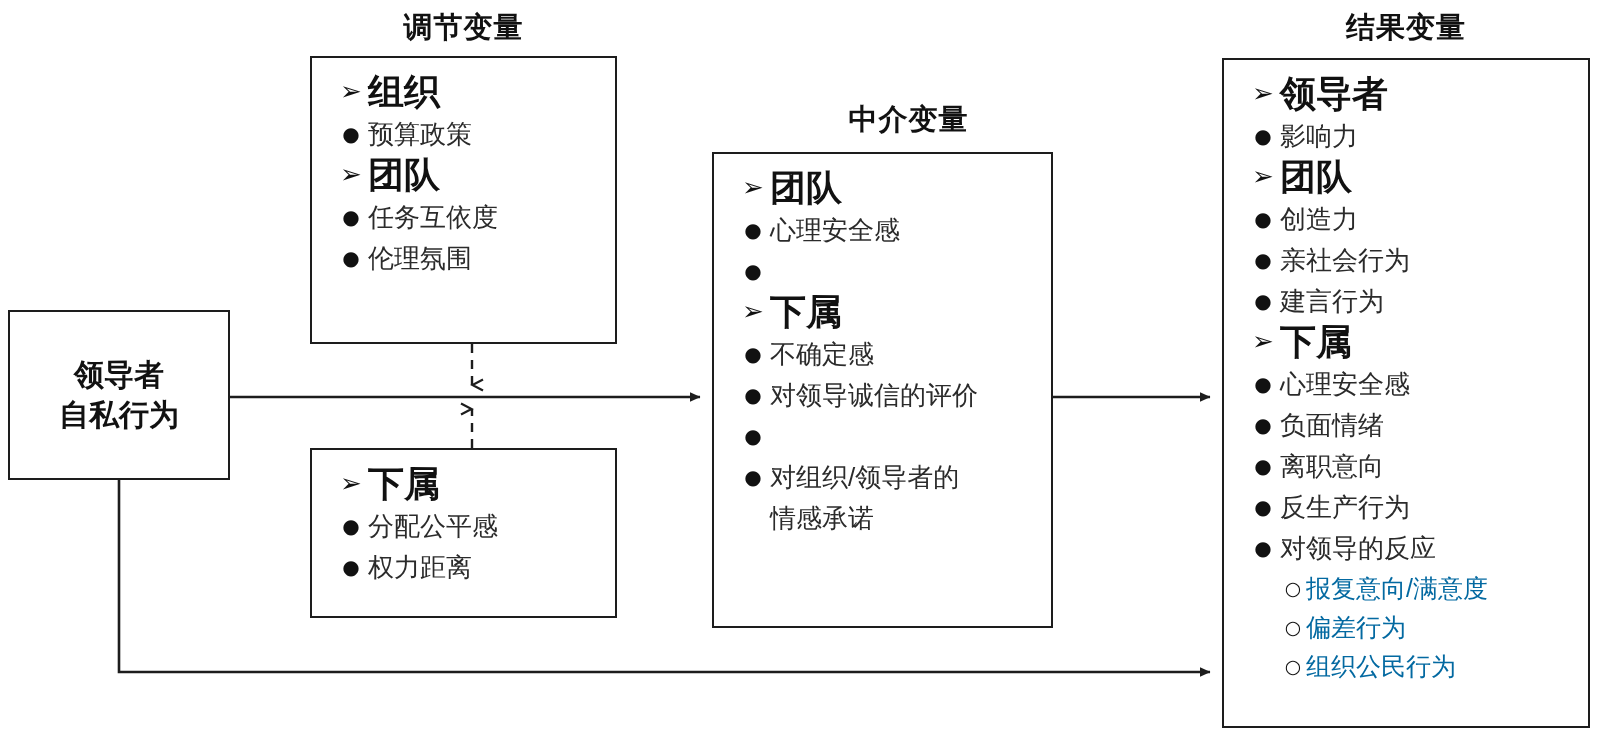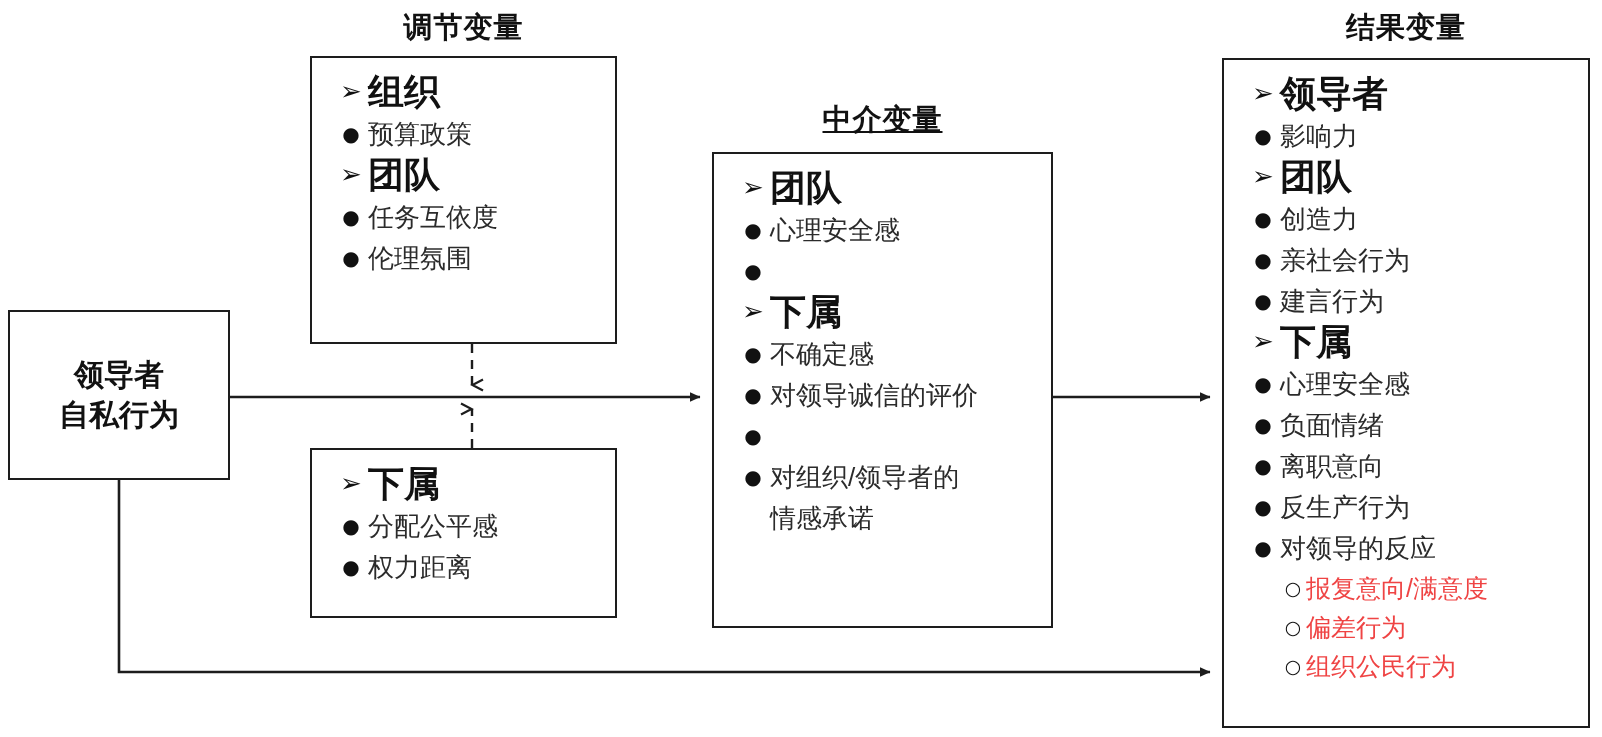--- a/index.html
+++ b/index.html
@@ -40,37 +40,37 @@
   .r-head .tx{font-size:36px;font-weight:bold;color:#111;line-height:40px;}
 
   
   .r-bul{margin:0 0 1px 0;}
   .r-bul .mk{width:34px;font-size:20px;line-height:40px;}
   .r-bul .tx{font-size:26px;font-weight:400;color:#2b2b2b;line-height:40px;}
 
   
   .r-sub{margin:0 0 1px 0;padding-left:34px;}
   .r-sub .mk{width:26px;font-size:19px;line-height:38px;}
-  .r-sub .tx{font-size:25px;font-weight:400;color:#ef4444;line-height:38px;}
+  .r-sub .tx{font-size:25px;font-weight:400;color:#0369a1;line-height:38px;}
 
   
   .r-cont{margin:0 0 10px 0;padding-left:34px;align-items:flex-end;}
   .r-cont .tx{font-size:26px;color:#2b2b2b;line-height:40px;}
 
   .arrow-glyph{font-family:"DejaVu Sans",sans-serif;}
 
   
   #box-moderator-top   {left:310px; top:56px;  width:307px; height:288px;}
   #box-moderator-bottom{left:310px; top:448px; width:307px; height:170px;}
   #box-mediator        {left:712px; top:152px; width:341px; height:476px;}
   #box-outcome         {left:1222px;top:58px;  width:368px; height:670px;}
   #box-source          {left:8px;   top:310px; width:222px; height:170px;}
 
   #title-moderator{left:310px; top:8px;  width:307px;}
-  #title-mediator {left:712px; top:100px;width:341px;text-decoration:underline;}
+  #title-mediator {left:738px; top:100px;width:341px;}
   #title-outcome  {left:1222px;top:8px;  width:368px;}
 </style>
 </head>
 <body>
 
 <div id="canvas">
 
   <svg class="svg-layer" viewBox="0 0 1602 737" width="1602" height="737">
     <defs>
       <marker id="fhead" markerWidth="12" markerHeight="12" refX="10.5" refY="5" orient="auto" markerUnits="userSpaceOnUse">

